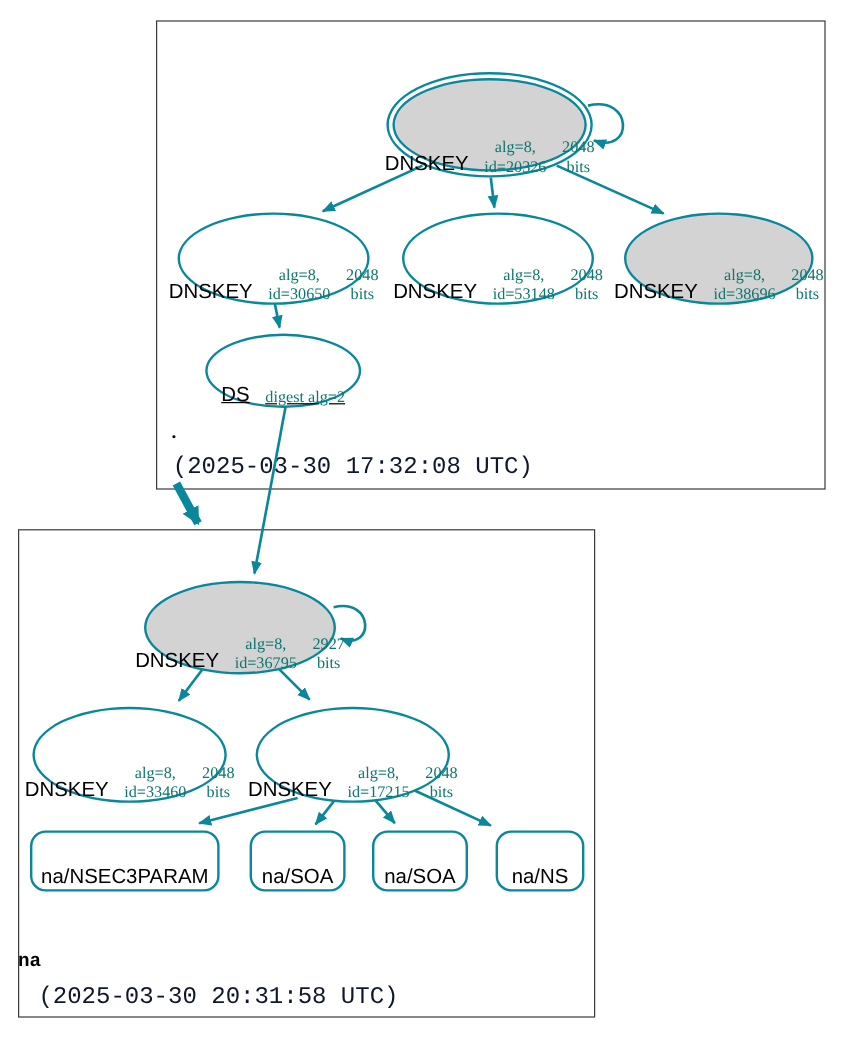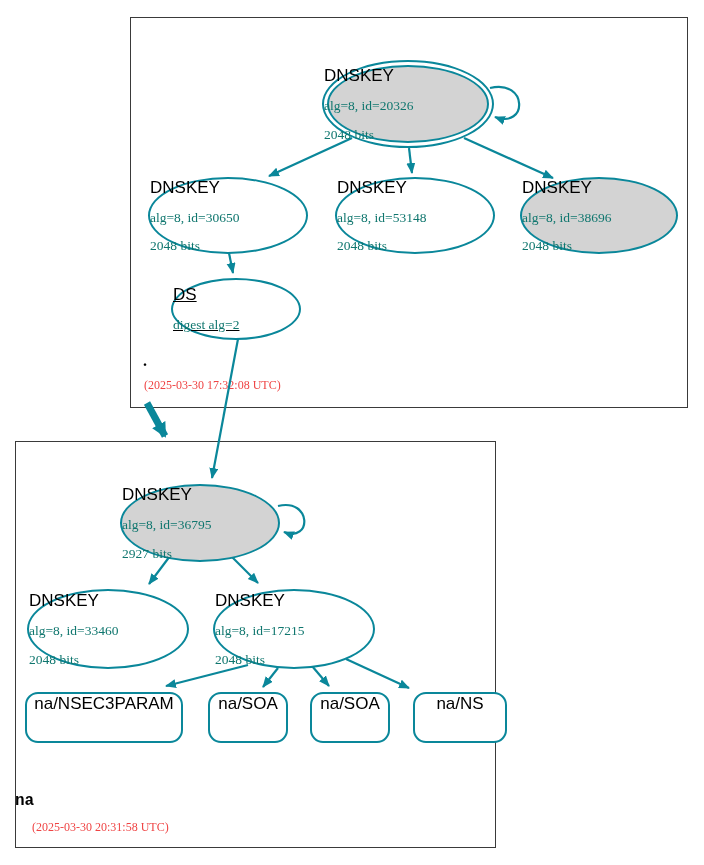--- a/index.html
+++ b/index.html
@@ -25,39 +25,39 @@
   .zone-label {
     position: absolute;
     font-family: "Liberation Serif", serif;
     font-weight: bold;
     font-size: 16px;
     color: #000;
     z-index: 1;
   }
   .zone-ts {
     position: absolute;
-    font-family: Liberation Serif, serif;
-    font-size: 12px;
-    color: #ef4444;
+    font-family: Liberation Mono, monospace;
+    font-size: 20px;
+    color: #0f172a;
     z-index: 1;
   }
   svg.edges {
     position: absolute; left: 0; top: 0;
     width: 704px; height: 865px;
     z-index: 2;
     pointer-events: none;
   }
   .edge { stroke: var(--edge); stroke-width: 2.2; fill: none; }
   .edge-thick { stroke: var(--edge); stroke-width: 7; fill: none; }
   .ah { fill: var(--edge); }
   .node {
     position: absolute;
     display: flex;
-    flex-direction: column;
-    align-items: flex-start;
+    flex-direction: row;
+    align-items: flex-end;
     justify-content: center;
     text-align: center;
     z-index: 3;
     cursor: pointer;
     gap: 13px;
   }
   .ellipse {
     border: 2px solid var(--edge);
     border-radius: 50%;
     background: #ffffff;
@@ -84,21 +84,21 @@
     font-size: 13.5px;
     color: #0f766e;
     line-height: 15.5px;
   }
   .rrset {
     position: absolute;
     border: 2px solid var(--edge);
     border-radius: 13px;
     background: #ffffff;
     display: flex;
-    align-items: flex-start;
+    align-items: flex-end;
     justify-content: center;
     font-family: "Liberation Sans", sans-serif;
     font-size: 17px;
     color: #000;
     z-index: 3;
     cursor: pointer;
   }
 </style>
 </head>
 <body>
@@ -188,15 +188,15 @@
 
 <div class="rrset" style="left:25px; top:692px; width:158px; height:51px;">
   <span>na/NSEC3PARAM</span>
 </div>
 <div class="rrset" style="left:208px; top:692px; width:80px; height:51px;">
   <span>na/SOA</span>
 </div>
 <div class="rrset" style="left:310px; top:692px; width:80px; height:51px;">
   <span>na/SOA</span>
 </div>
-<div class="rrset" style="left:413px; top:692px; width:94px; height:51px;">
+<div class="rrset" style="left:413px; top:692px; width:74px; height:51px;">
   <span>na/NS</span>
 </div>
 
 </body></html>

